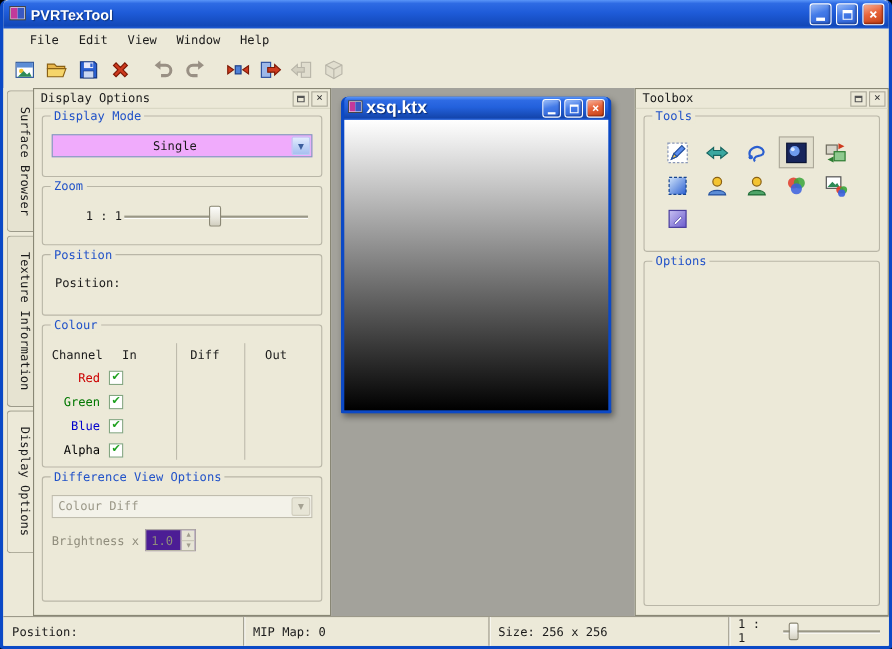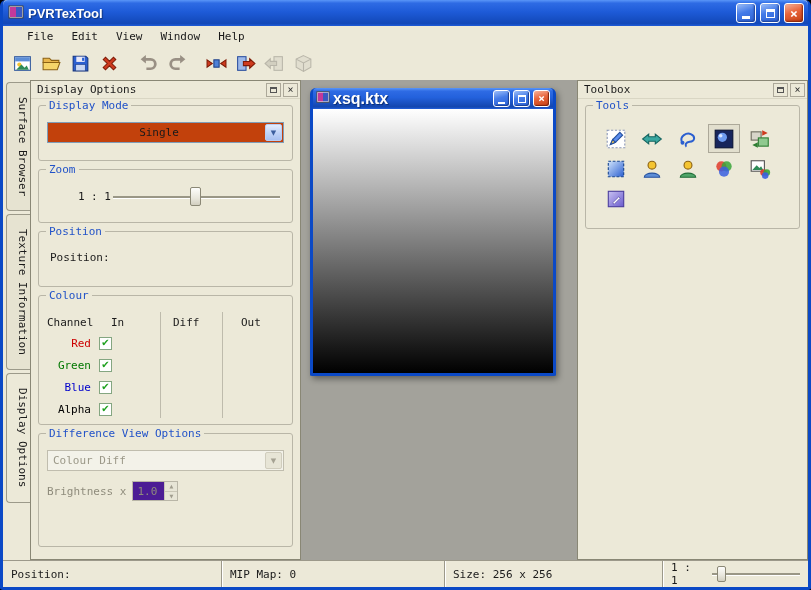--- a/index.html
+++ b/index.html
@@ -62,21 +62,21 @@
   .gtitle { position:absolute; top:-7px; left:7px; background:#ECE9D8; padding:0 3px;
             color:#2152C8; line-height:13px; }
 
   .g-dm { height:56px; flex:0 0 56px;text-align:center; }
   .g-zoom { height:54px; flex:0 0 54px;text-align:right; }
   .g-pos { height:56px; flex:0 0 56px; }
   .g-colour { height:130px; flex:0 0 130px; }
   .g-diff { height:114px; flex:0 0 114px; }
 
   
-  .combo { height:21px; border:1px solid #7F9DB9; background:#c2410c;
+  .combo { height:21px; border:1px solid #7F9DB9; background:#f0abfc;
            display:flex; align-items:center; padding-left:5px; }
   .combo-text { flex:1; }
   .combo-btn { width:17px; height:17px; margin-right:1px; border:1px solid #B9CDF2; border-radius:2px;
                background:linear-gradient(180deg,#E3ECFD 0%,#C2D4F7 50%,#A8C0F0 100%);
                display:flex; align-items:center; justify-content:center; }
   .combo-arrow { font-family:"DejaVu Sans",sans-serif; font-size:7px; color:#3C5E9E; }
   .combo.disabled { background:#F3F2E9; color:#9B9888; border-color:#C0BDAE; }
   .combo.disabled .combo-btn { background:#E7E5D6; border-color:#D0CDBD; }
   .combo.disabled .combo-arrow { color:#A5A293; }
 
@@ -489,20 +489,23 @@
                       <stop offset="1" stop-color="#6A5ACD"></stop>
                     </linearGradient>
                   </defs>
                   <rect x="3" y="3" width="14" height="14" fill="url(#gdraw)" stroke="#4A3E9E"></rect>
                   <path d="M7 13.5 L12.5 8 L13.8 9.3 L8.3 14.8 Z" fill="#fff" stroke="#4A3E9E" stroke-width=".6"></path>
                 </svg>
             </button>
           </div>
         </div>
 
+        <div class="group g-options">
+          <span class="gtitle">Options</span>
+        </div>
 
       </div>
     </div>
 
   </div>
 
   <div class="statusbar">
     <div class="sb-seg s1">
         <span>Position:</span>
       </div>

